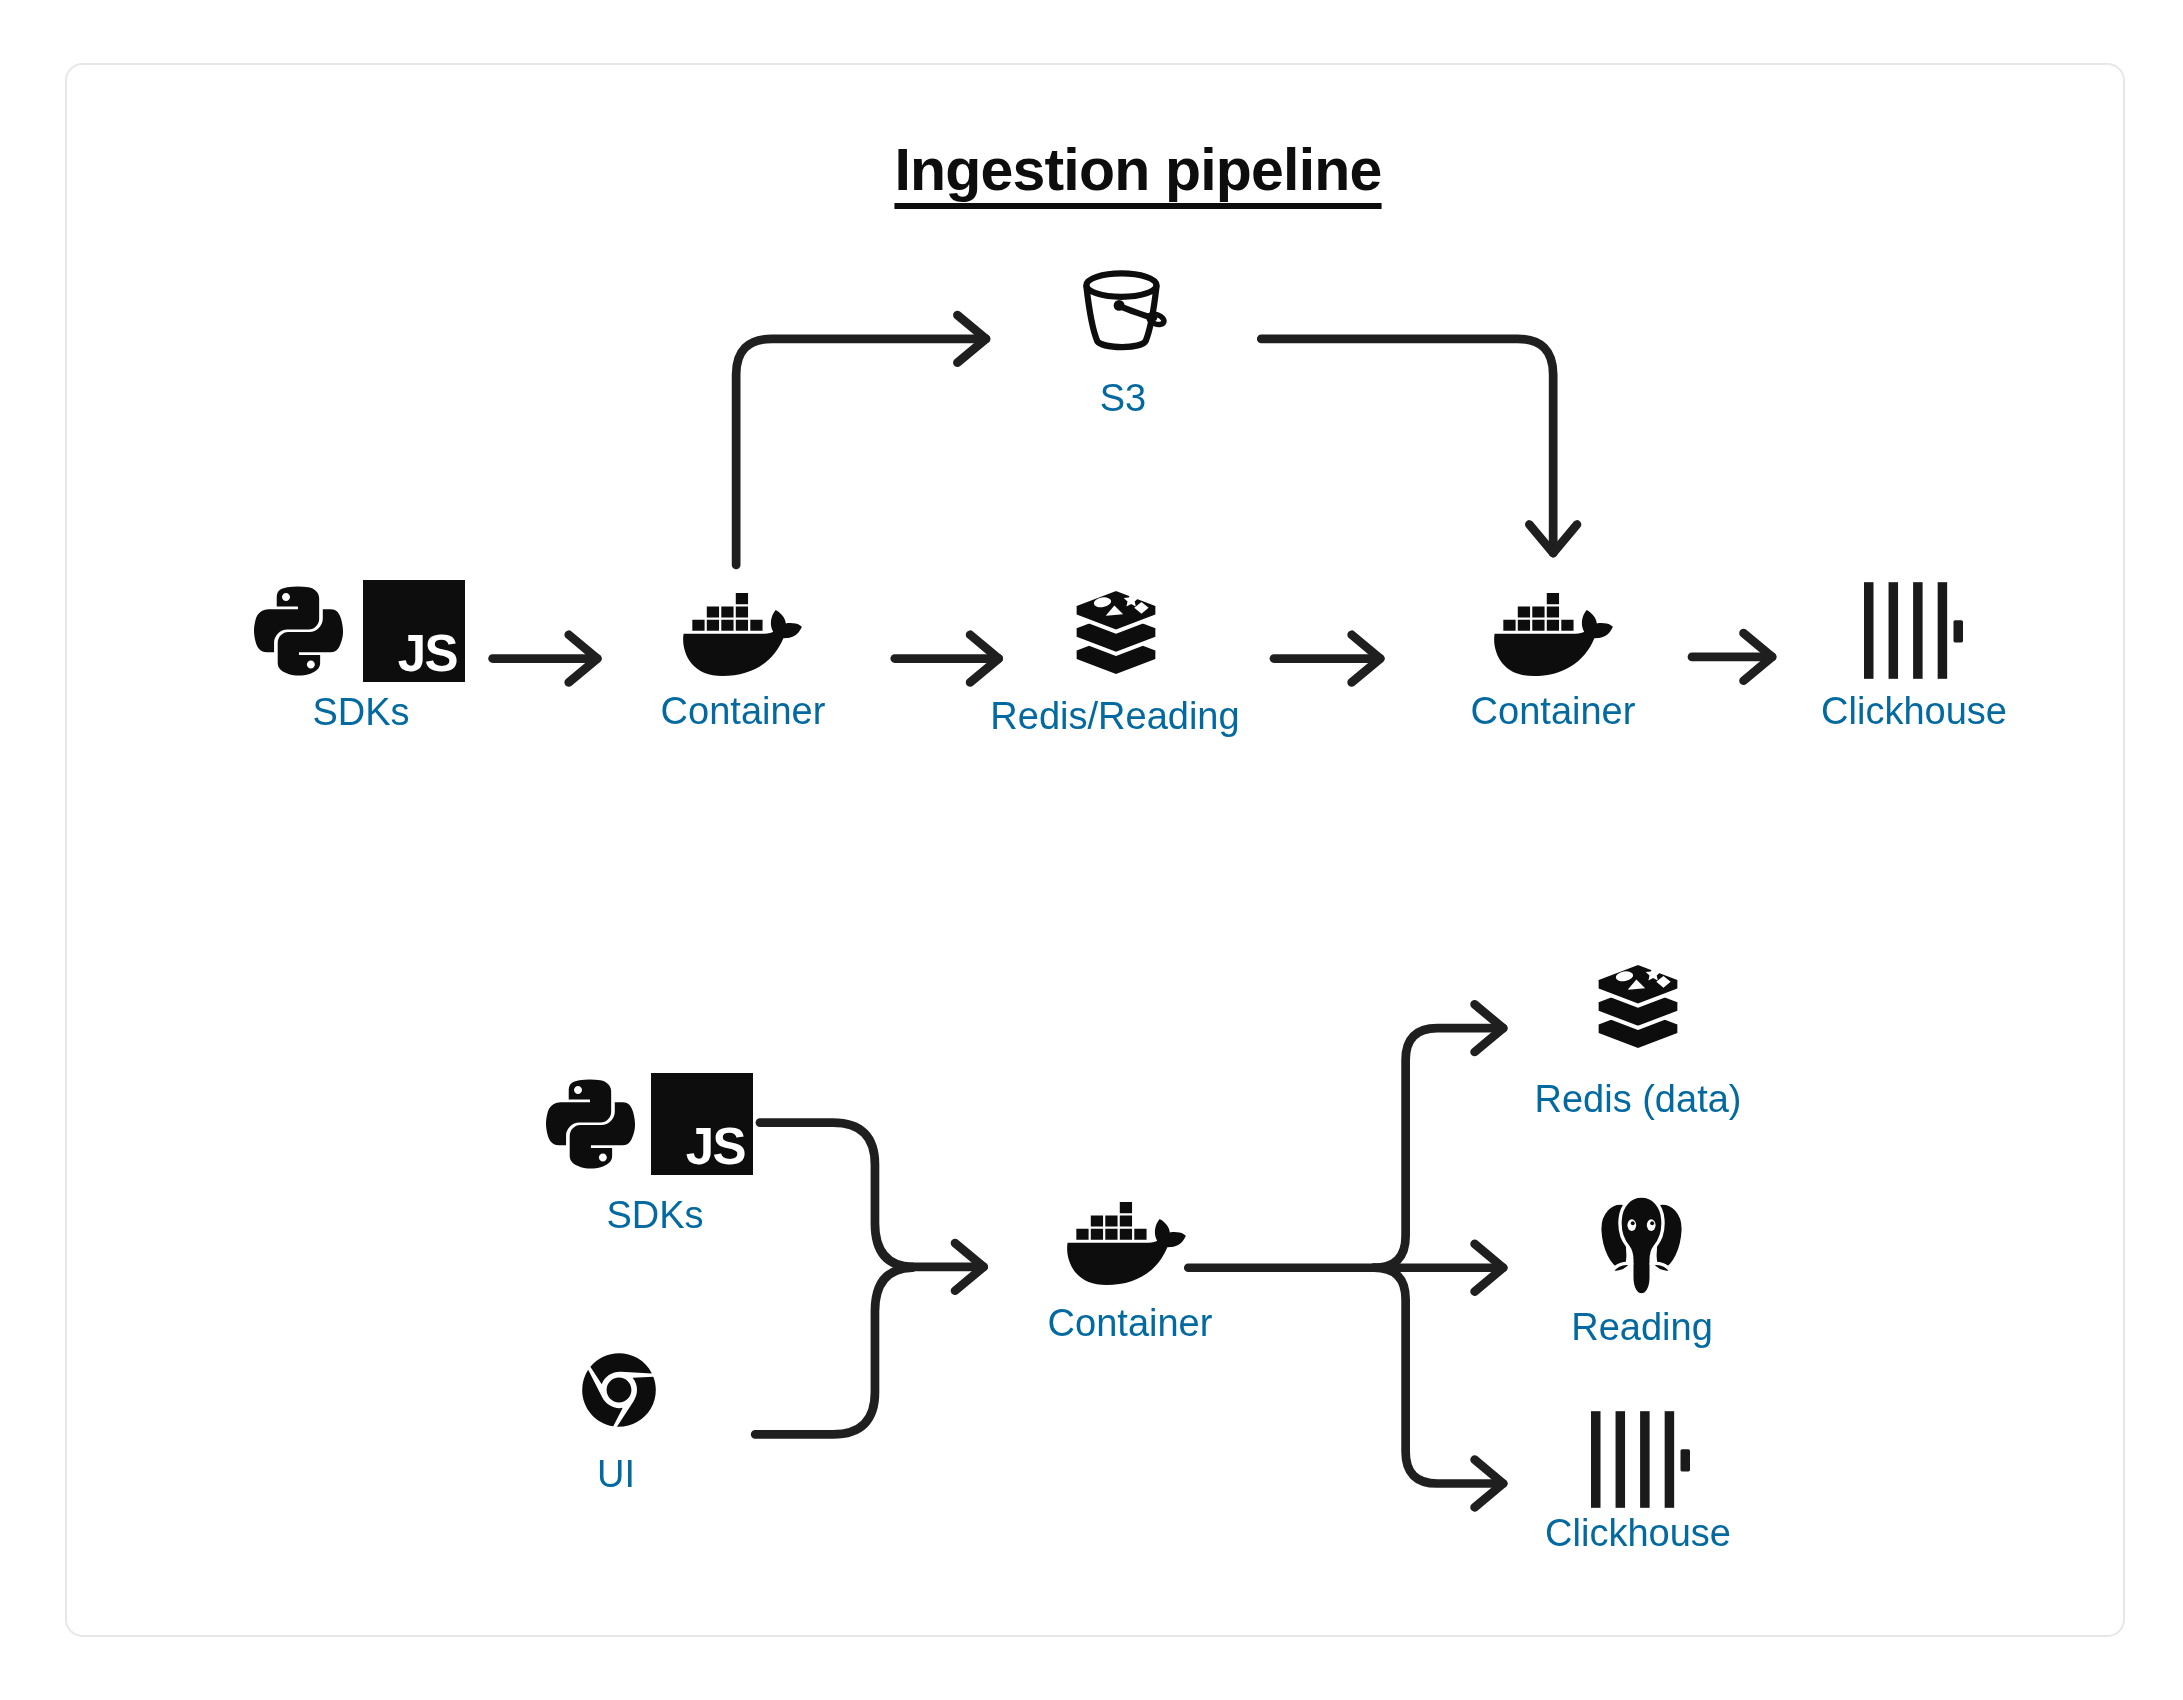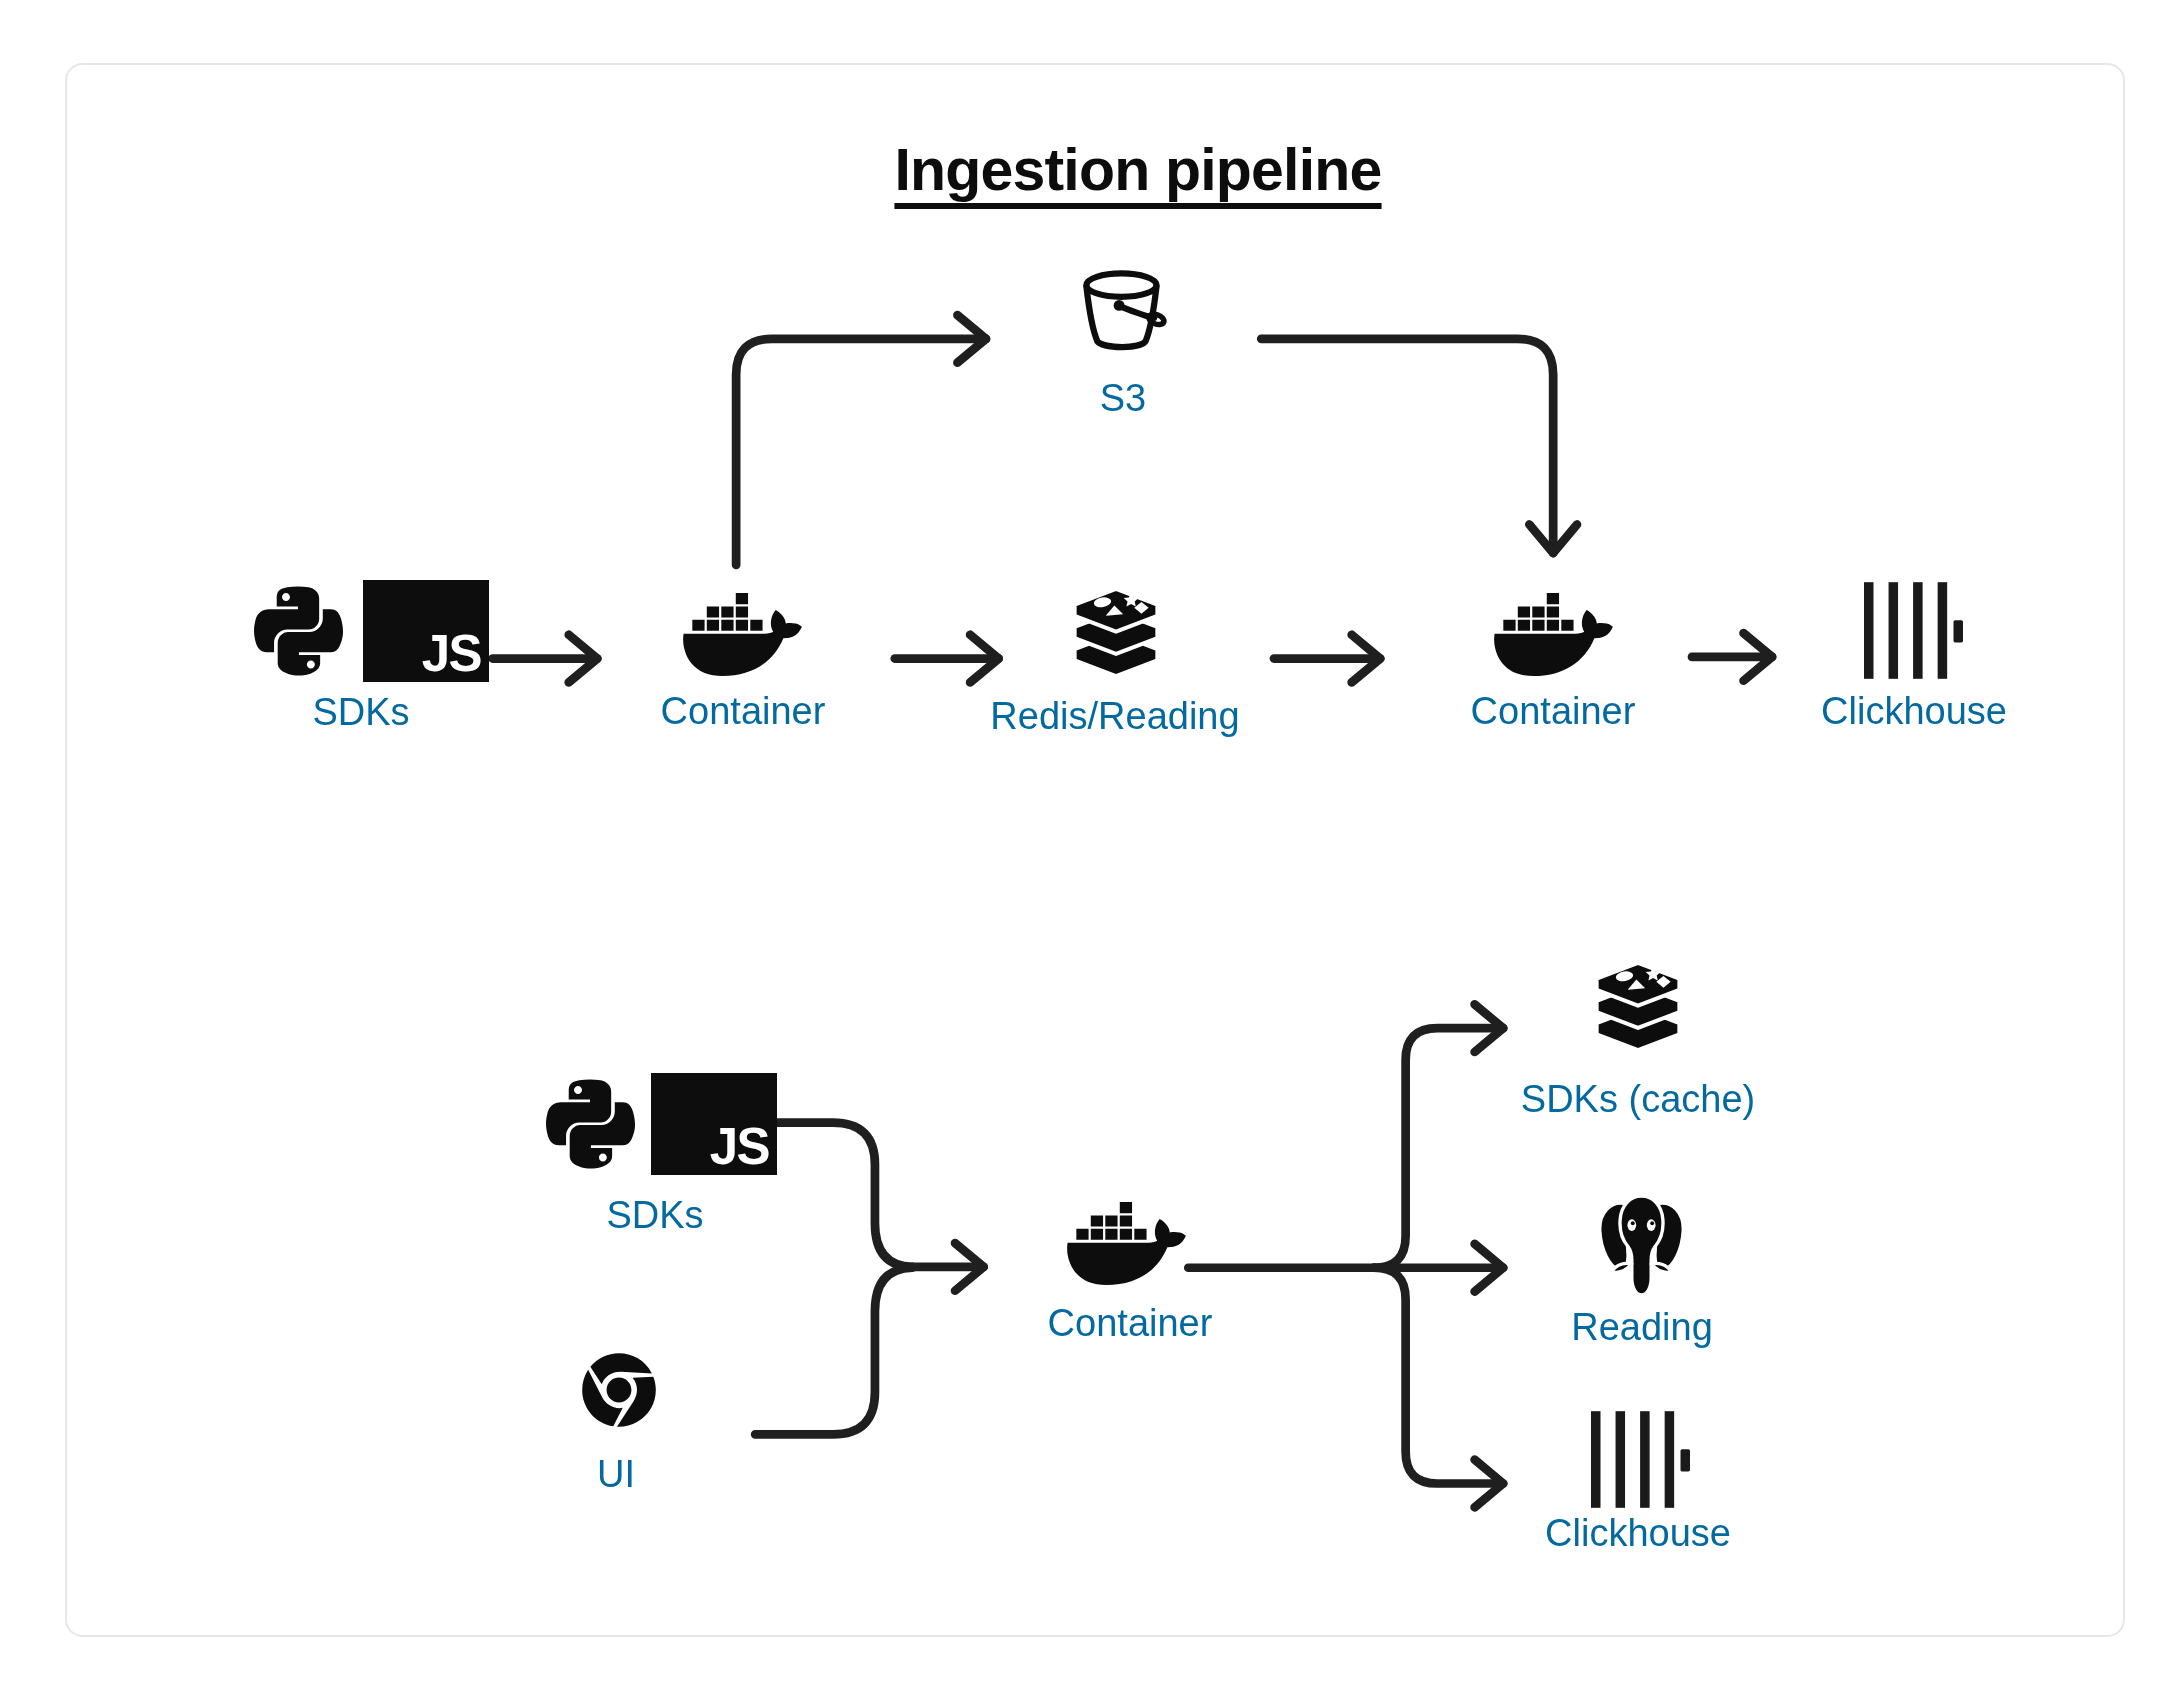--- a/index.html
+++ b/index.html
@@ -9,21 +9,21 @@
   .card{position:absolute;left:65px;top:63px;width:2060px;height:1574px;
         border:2.4px solid #e7e7e7;border-radius:17.5px;background:#ffffff;box-sizing:border-box;}
   .title{position:absolute;transform:translateX(-50%);font-size:59px;font-weight:700;color:#0d0d0d;
          text-decoration:underline;text-decoration-thickness:5.6px;text-underline-offset:12.7px;
          white-space:nowrap;letter-spacing:-0.8px;}
   .label{position:absolute;transform:translate(-50%,-50%);font-size:38px;font-weight:400;
          color:#0369a1;white-space:nowrap;}
   .icon{position:absolute;display:block;}
   .wires{position:absolute;left:0;top:0;pointer-events:none;}
   .wires path{fill:none;stroke:#1f1f1f;stroke-width:11;stroke-linecap:round;stroke-linejoin:round;}
-  .js-tile{position:absolute;width:126px;height:102px;background:#0d0d0d;display:flex;
+  .js-tile{position:absolute;width:102px;height:102px;background:#0d0d0d;display:flex;
            align-items:flex-end;justify-content:flex-end;box-sizing:border-box;padding:6.3px 8px;}
   .js-tile span{color:#ffffff;font-weight:700;font-size:51px;line-height:0.86;letter-spacing:-1.6px;}
 </style>
 </head>
 <body>
 
 <div class="stage">
   <div class="card"></div>
 
   <div class="title" style="left:1138px;top:116px;margin-top:20px;">Ingestion pipeline</div>
@@ -140,21 +140,21 @@
       <path d="M8 54 L60 34 L112 54 L112 68 L60 88 L8 68 Z"></path>
       <path d="M8 26 L60 6 L112 26 L112 40 L60 60 L8 40 Z"></path>
     </g>
     <g fill="#ffffff">
       <polygon points="79,11 81.8,16.9 88.3,17.6 83.5,22 84.9,28.4 79,25.1 73.1,28.4 74.5,22 69.7,17.6 76.2,16.9"></polygon>
       <ellipse cx="43" cy="23" rx="11" ry="6" transform="rotate(-10 43 23)"></ellipse>
       <polygon points="47,40 69,38 58,27"></polygon>
       <polygon points="92,22.5 101,30 92,37.5 83,30"></polygon>
     </g>
   </svg>
-  <div class="label" style="left:1638px;top:1099px;">SDKs (cache)</div>
+  <div class="label" style="left:1638px;top:1099px;">Redis (data)</div>
 
   <svg class="icon" style="left:1593px;top:1194px;" width="97" height="103" viewBox="0 0 100 106">
     <g fill="#0d0d0d" stroke="#ffffff" stroke-width="3.5" stroke-linejoin="round" stroke-linecap="round">
       <path d="M34 10 C18 6 6 20 7 38 C8 58 17 74 26 78 C33 81 37 72 36 60 C35 44 36 24 34 10 Z"></path>
       <path d="M66 10 C82 6 94 20 93 38 C92 58 83 74 74 78 C67 81 63 72 64 60 C65 44 64 24 66 10 Z"></path>
       <path d="M50 2 C38 2 29 12 28 26 C27 38 31 48 36 54 C39 58 40 62 40 68 L40 86 C40 98 45 104 50 104 C55 104 60 98 60 86 L60 68 C60 62 61 58 64 54 C69 48 73 38 72 26 C71 12 62 2 50 2 Z"></path>
       <path d="M40 72 C34 79 26 82 19 80 C24 73 32 70 40 72 Z"></path>
       <path d="M60 72 C66 79 74 82 81 80 C76 73 68 70 60 72 Z"></path>
     </g>
     <ellipse cx="40" cy="32" rx="4.5" ry="6" fill="#ffffff"></ellipse>

